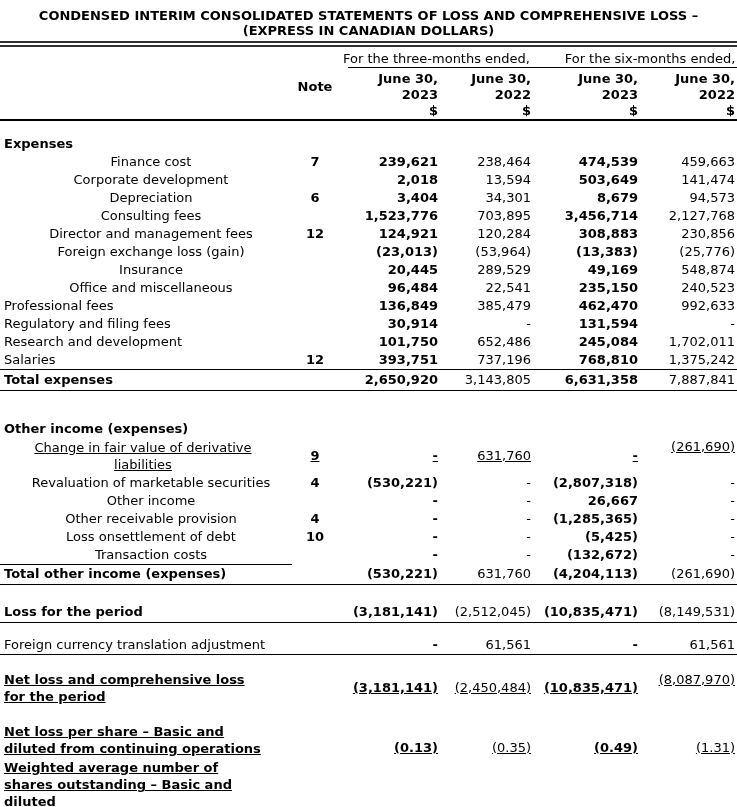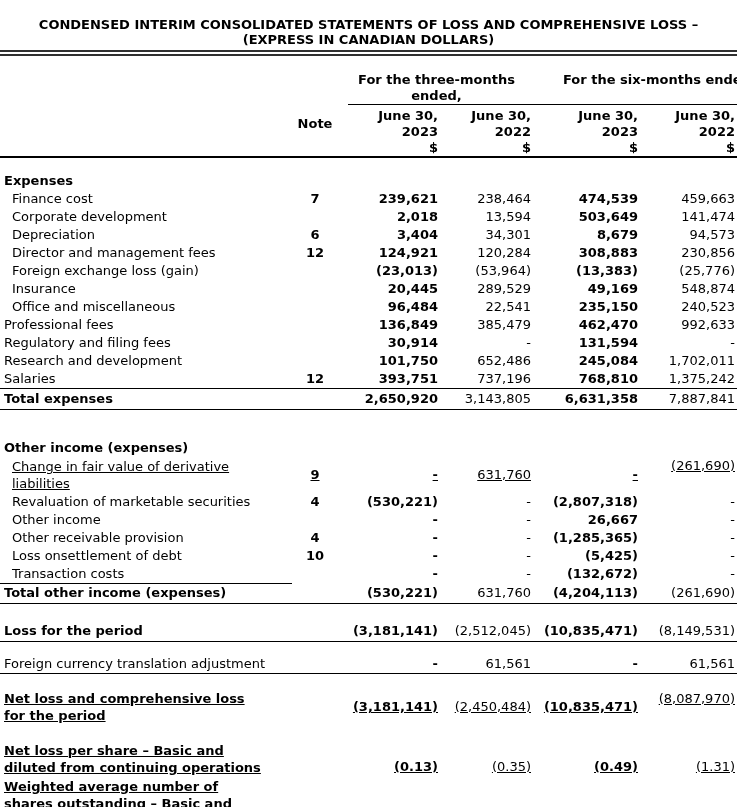--- a/index.html
+++ b/index.html
@@ -1,40 +1,40 @@
 <!DOCTYPE html>
 <html><head>
 <meta charset="utf-8">
 <style>
   html,body{margin:0;padding:0;background:#fff;}
   body{
     width:737px;height:807px;overflow:hidden;
     font-family:"DejaVu Sans","Liberation Sans",sans-serif;
     font-size:13px;color:#000;
   }
-  .title{ text-align:center;font-weight:bold;padding-top:17px;line-height:15px; }
+  .title{ text-align:center;font-weight:bold;padding-top:8px;line-height:15px; }
   .title div{ white-space:nowrap; }
   .double-rule{ height:2px;border-top:2px solid #2f2f2f;border-bottom:2px solid #2f2f2f;margin-top:3px; }
 
   
   .group-header{
     display:grid;grid-template-columns:340px 193px 204px;
-    font-weight:bold;padding-top:16px;line-height:16px;
+    font-weight:normal;padding-top:4px;line-height:16px;
   }
   .gh{ text-align:center; }
   .gh.g2{ white-space:nowrap;margin-left:30px; }
   .group-underline{ height:1px;background:#000;margin-left:348px; }
 
   
   .row{
     display:grid;grid-template-columns:290px 50px 100px 93px 107px 97px;
     line-height:18px;position:relative;
   }
   .c-label{ padding-left:4px;white-space:nowrap; }
-  .c-label.i1{ padding-left:12px; }
+  .c-label.i1{ padding-left:12px;text-align:center; }
   .c-label.i2{ }
   .c-note{ text-align:center;font-weight:bold; }
   .c-num{ text-align:right;padding-right:2px; }
   .c-b{ font-weight:bold; }
   .bold-label .c-label{ font-weight:bold; }
 
   
   .col-header{ padding-top:3px; }
   .col-h{ font-weight:bold;line-height:16px; }
   .note-h{ display:flex;align-items:flex-end;justify-content:center;padding-bottom:23px;font-weight:bold; }
@@ -124,20 +124,28 @@
     </div>
     <div class="row">
       <div class="c-label i1">Depreciation</div>
       <div class="c-note">6</div>
       <div class="c-num c-b">3,404</div>
       <div class="c-num">34,301</div>
       <div class="c-num c-b">8,679</div>
       <div class="c-num c-v4">94,573</div>
     </div>
     <div class="row">
+      <div class="c-label i1">Consulting fees</div>
+      <div class="c-note"></div>
+      <div class="c-num c-b">1,523,776</div>
+      <div class="c-num">703,895</div>
+      <div class="c-num c-b">3,456,714</div>
+      <div class="c-num c-v4">2,127,768</div>
+    </div>
+    <div class="row">
       <div class="c-label i1">Director and management fees</div>
       <div class="c-note">12</div>
       <div class="c-num c-b">124,921</div>
       <div class="c-num">120,284</div>
       <div class="c-num c-b">308,883</div>
       <div class="c-num c-v4">230,856</div>
     </div>
     <div class="row">
       <div class="c-label i1">Foreign exchange loss (gain)</div>
       <div class="c-note"></div>

